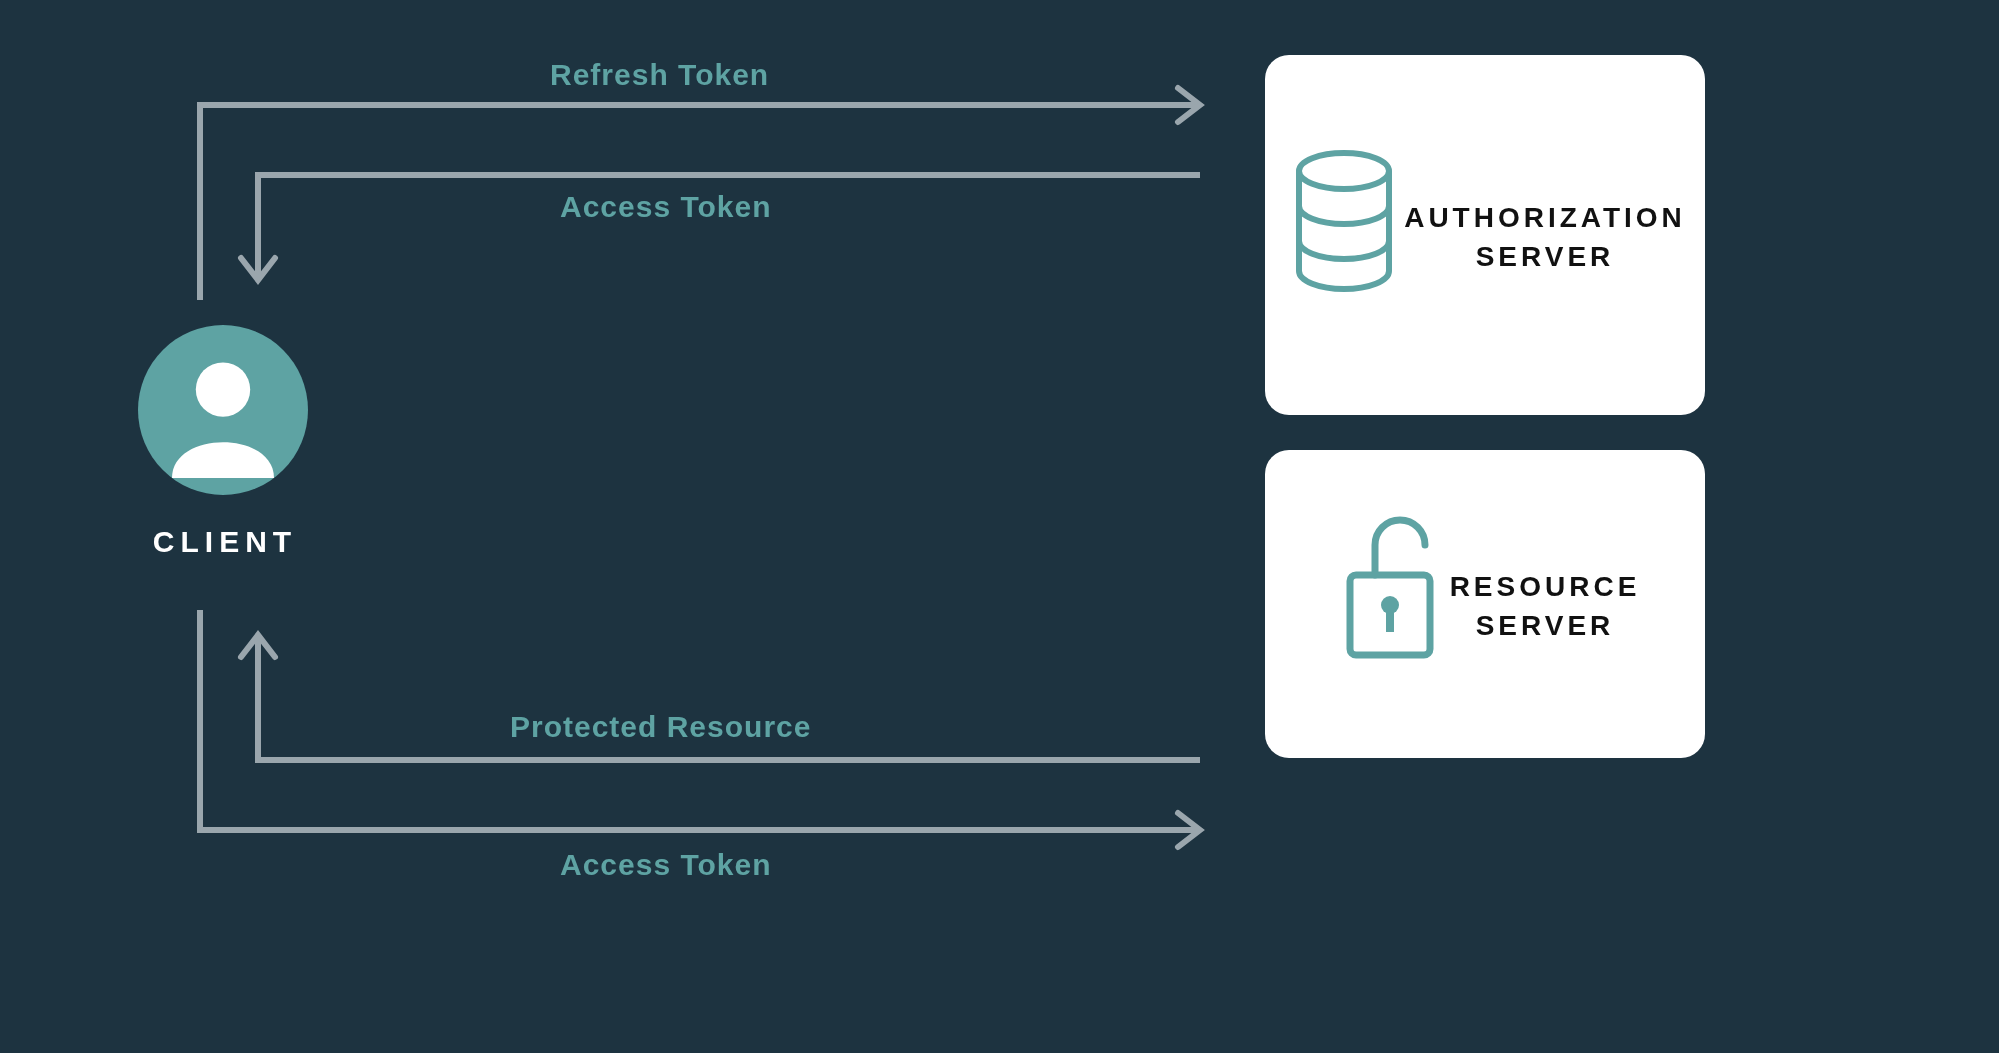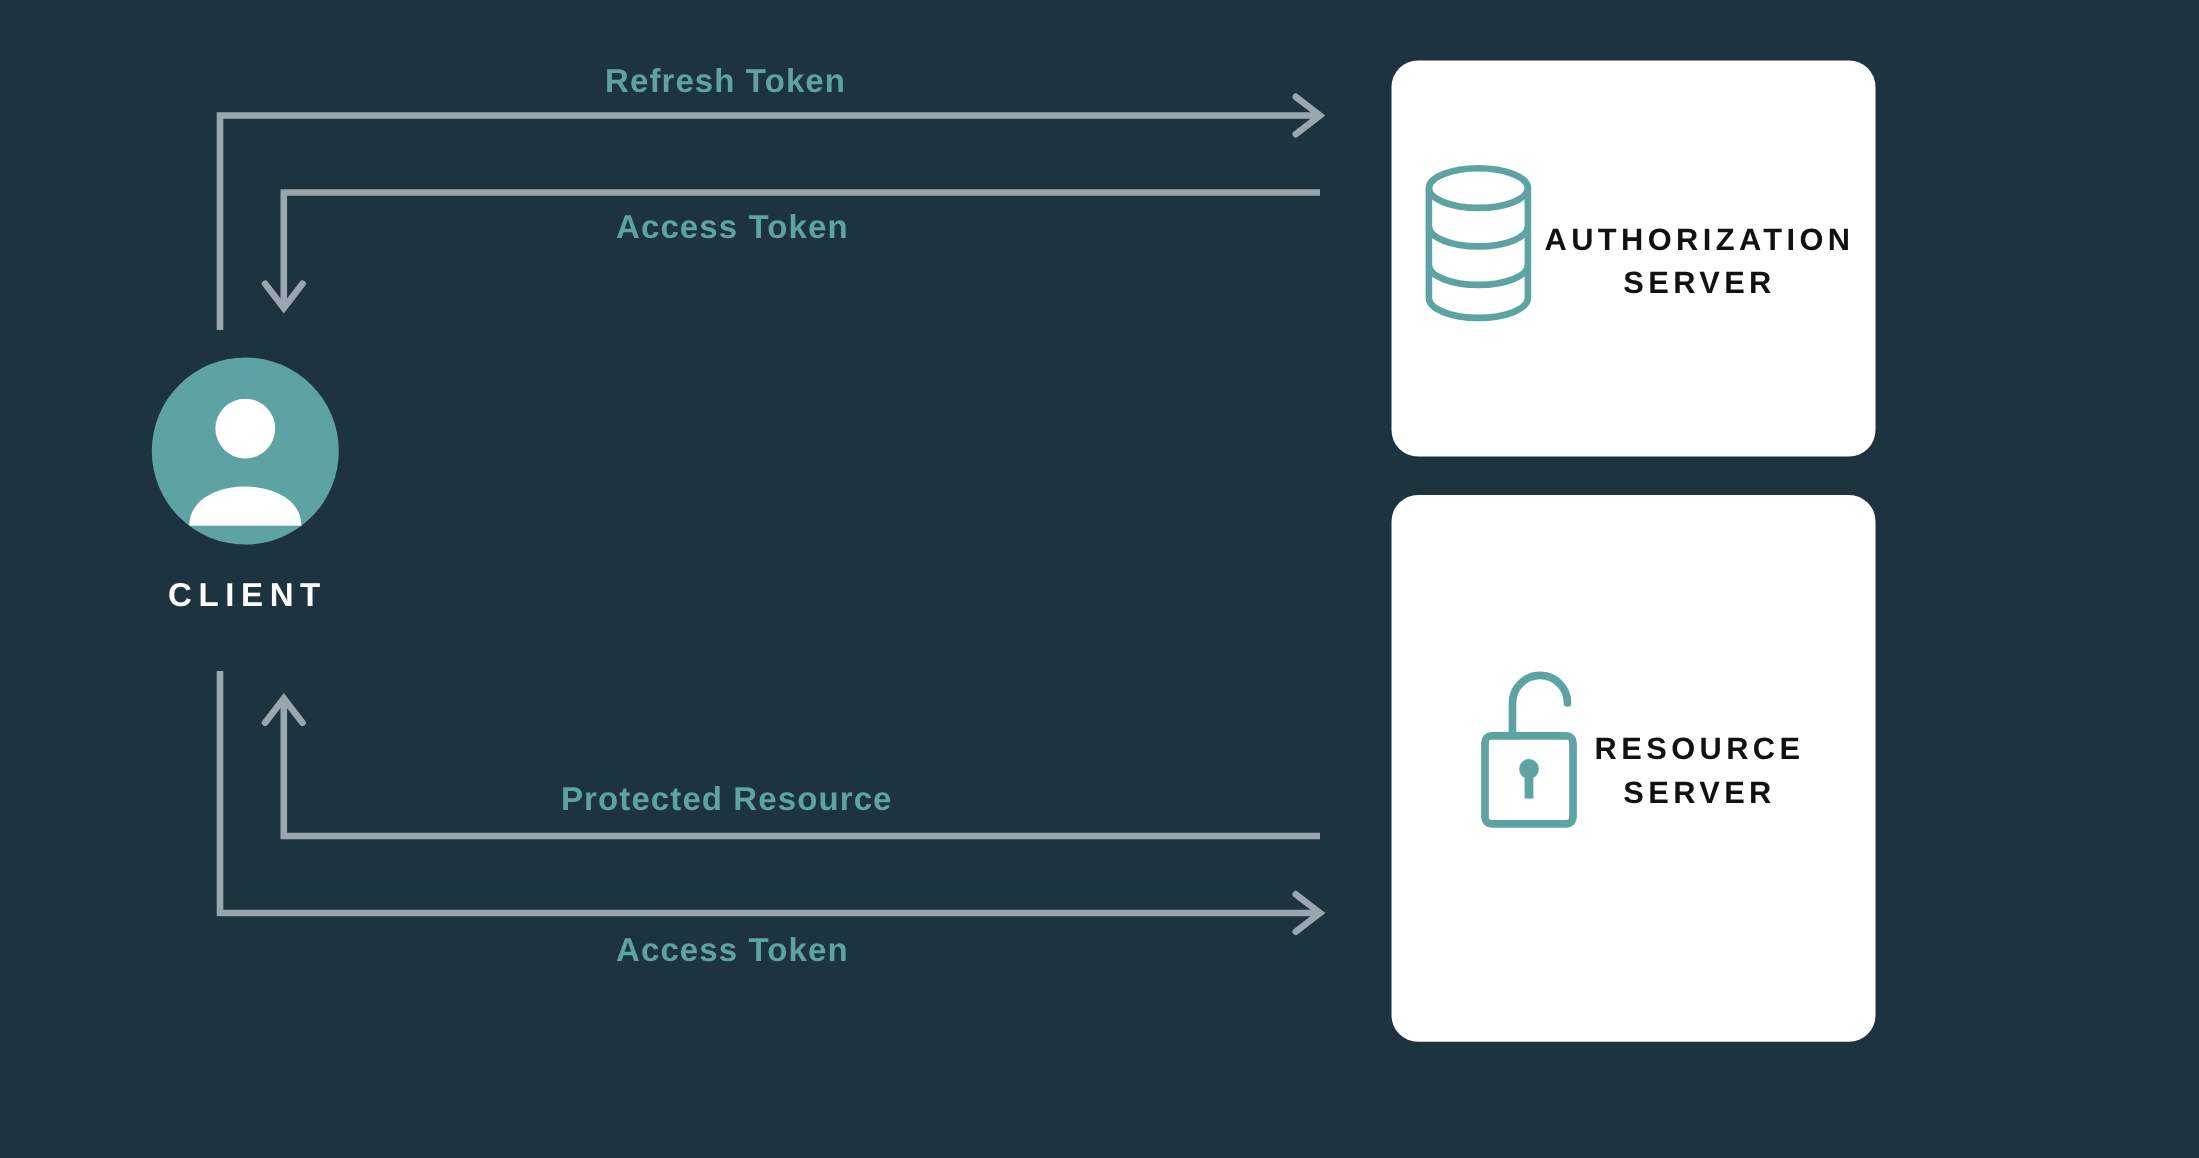--- a/index.html
+++ b/index.html
@@ -44,21 +44,21 @@
     background: #fff;
     border-radius: 24px;
     width: 440px;
     display: flex;
     flex-direction: row;
     align-items: center;
     justify-content: center;
     padding: 40px 30px 36px;
   }
   .card.auth { left: 1265px; top: 55px; height: 360px; }
-  .card.res  { left: 1265px; top: 450px; height: 497px; }
+  .card.res  { left: 1265px; top: 450px; height: 308px; }
   .card .icon { color: #5ea3a3; margin-bottom: 28px; }
   .card .title {
     color: #111;
     font-weight: 600;
     letter-spacing: 4px;
     font-size: 28px;
     text-align: center;
     line-height: 1.4;
   }
   

